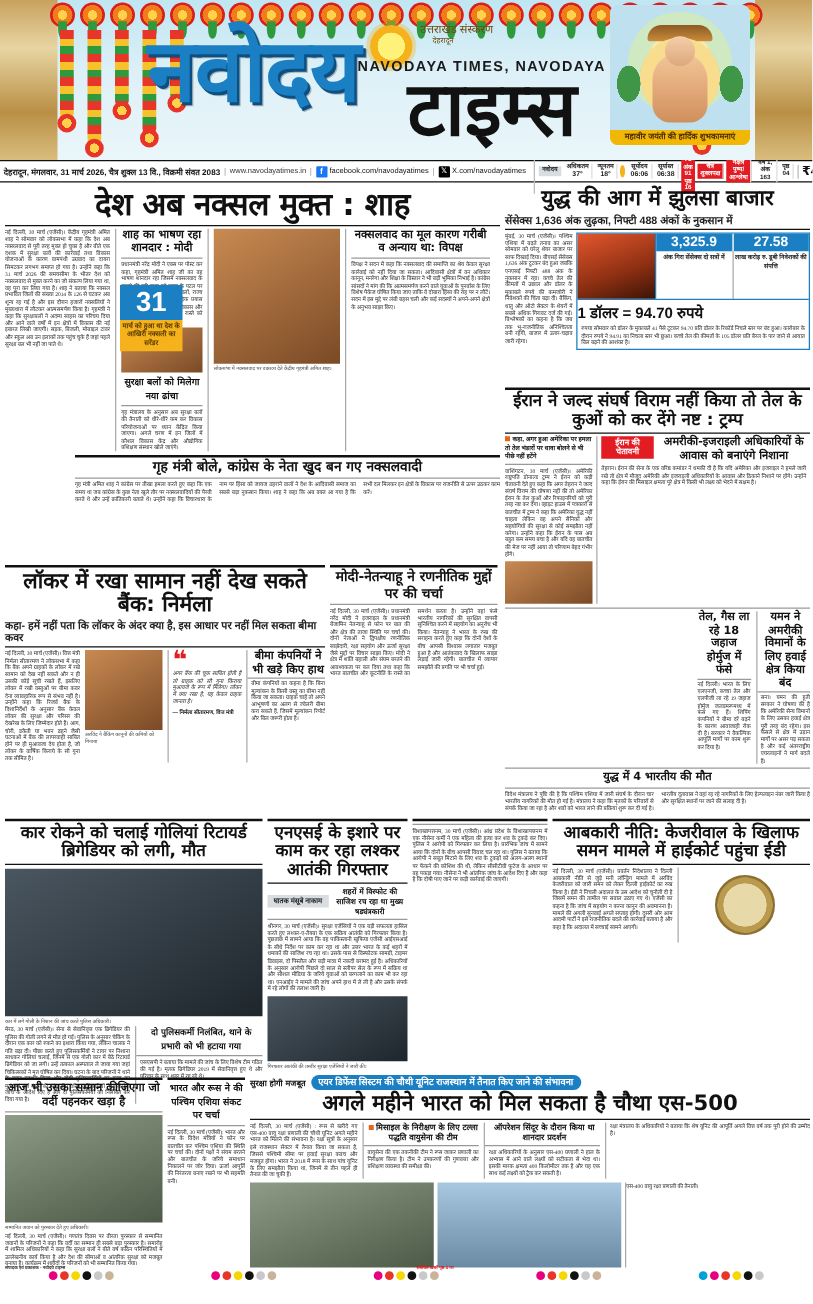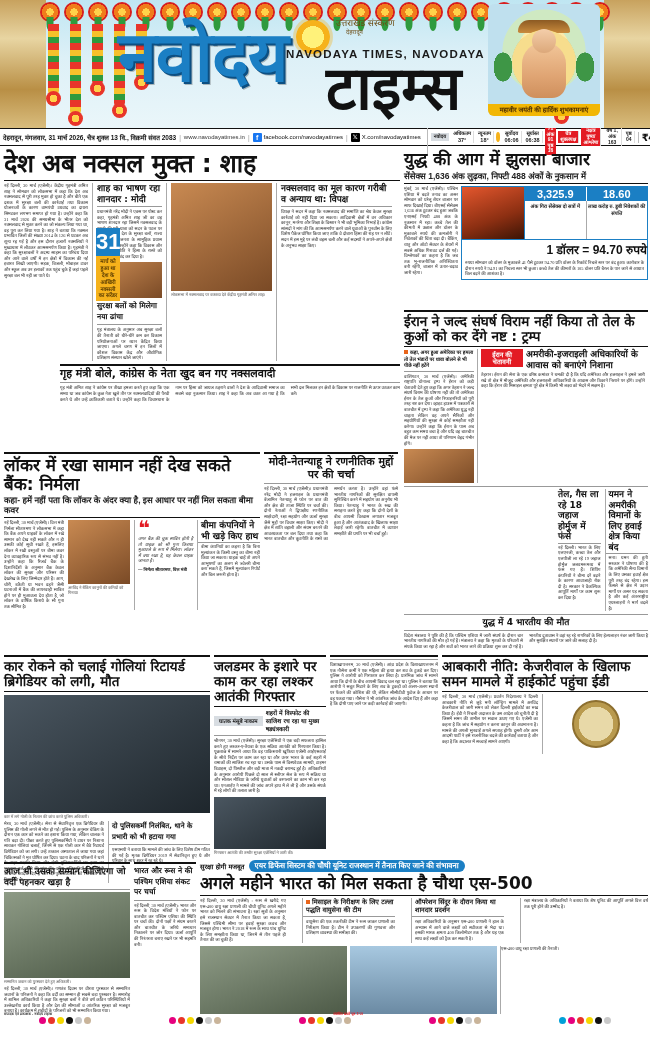--- a/index.html
+++ b/index.html
@@ -88,21 +88,21 @@
   .wxsun{width:10px;height:10px;border-radius:50%;background:#f6b21b;}
   .pancha{background:#e31b23;color:#fff;font-size:5px;padding:1px 2px;text-align:center;line-height:1.1;}
   .pricebox{font-size:10px;font-weight:700;padding-left:3px;border-left:1px solid #bbb;}
 
   
   .rule{border-top:1px solid #111;}
   .rule2{border-top:2px solid #111;}
   .thin{border-top:.6px solid #999;}
   .vline{border-left:.6px solid #aaa;}
   .col{box-sizing:border-box;}
-  .hl{font-weight:700;color:#111;font-family:"DejaVu Sans","Liberation Sans",sans-serif;}
+  .hl{font-weight:700;color:#111;font-family:"DejaVu Sans","Liberation Sans",sans-serif;text-align:center;}
   .h-main{font-size:25px;line-height:27px;letter-spacing:-.3px;}
   .h-2{font-size:17px;line-height:19px;}
   .h-3{font-size:13.5px;line-height:15px;}
   .h-4{font-size:11px;line-height:12.5px;}
   .h-5{font-size:9px;line-height:10.5px;}
   .sub{font-size:8.5px;line-height:10px;font-weight:700;color:#222;}
   .body{font-size:4.4px;line-height:5.6px;text-align:justify;color:#2a2a2a;
     font-family:"Liberation Serif","DejaVu Serif",serif;}
   .tiny{font-size:4px;line-height:5px;color:#333;}
   .byline{font-size:4.4px;font-weight:700;color:#111;}
@@ -127,21 +127,21 @@
     text-align:center;line-height:1;padding:3px 0;}
   .bignocap{background:#f6b21b;color:#5a3c00;font-size:5.5px;font-weight:700;
     text-align:center;line-height:1.25;padding:2px 1px;}
   .bullet{width:4px;height:4px;background:#e8651b;display:inline-block;margin-right:2px;}
 
   
   .mktbox{border:1.2px solid #1b7fc4;display:flex;flex-direction:column;}
   .mktrow{display:flex;}
   .mktfig{background:#1b7fc4;color:#fff;font-weight:700;font-size:11px;text-align:center;padding:1px 0;}
   .mktlbl{font-size:5px;font-weight:700;text-align:center;line-height:1.3;padding:2px 1px;color:#222;}
-  .dollar{font-size:12px;font-weight:700;text-align:right;padding:1px 0;border-top:1px solid #1b7fc4;}
+  .dollar{font-size:12px;font-weight:700;text-align:left;padding:1px 0;border-top:1px solid #1b7fc4;}
 
   
   .regbar{position:absolute;left:0;right:0;bottom:0;height:26px;display:flex;
     justify-content:space-around;align-items:flex-start;padding-top:4px;}
   .dots{display:flex;gap:2px;}
   .dots span{width:7px;height:7px;border-radius:50%;display:block;}
 </style>
 </head>
 <body>
 
@@ -300,21 +300,21 @@
         <div class="cap">लोकसभा में नक्सलवाद पर वक्तव्य देते केंद्रीय गृहमंत्री अमित शाह।</div>
       </div>
 
       <div class="col vline" style="width:116px;padding-left:4px">
         <div class="hl h-5">नक्सलवाद का मूल कारण गरीबी व अन्याय था: विपक्ष</div>
         <div class="thin" style="margin:2px 0"></div>
         <div class="body">विपक्ष ने सदन में कहा कि नक्सलवाद की समाप्ति का श्रेय केवल सुरक्षा कार्रवाई को नहीं दिया जा सकता। आदिवासी क्षेत्रों में वन अधिकार कानून, मनरेगा और शिक्षा के विस्तार ने भी बड़ी भूमिका निभाई है। कांग्रेस सांसदों ने मांग की कि आत्मसमर्पण करने वाले युवाओं के पुनर्वास के लिए विशेष पैकेज घोषित किया जाए ताकि वे दोबारा हिंसा की राह पर न लौटें। सदन में इस मुद्दे पर लंबी बहस चली और कई सदस्यों ने अपने-अपने क्षेत्रों के अनुभव साझा किए।</div>
       </div>
     </div>
 
-    <div class="abs" style="left:92px;top:78px;width:24px">
+    <div class="abs" style="left:92px;top:78px;width:50px">
       <div class="bigno">31</div>
       <div class="bignocap">मार्च को हुआ था देश के आखिरी नक्सली का सरेंडर</div>
     </div>
 
     <div style="margin-top:3px">
       <div class="flexrow">
         <div style="width:56px"></div>
         <div style="flex:1">
           <div class="rule2"></div>
           <div class="hl h-4" style="padding:2px 0">गृह मंत्री बोले, कांग्रेस के नेता खुद बन गए नक्सलवादी</div>
@@ -333,21 +333,21 @@
       <div style="width:54px;padding-right:3px">
         <div class="body">मुंबई, 30 मार्च (एजेंसी)। पश्चिम एशिया में बढ़ते तनाव का असर सोमवार को घरेलू शेयर बाजार पर साफ दिखाई दिया। बीएसई सेंसेक्स 1,636 अंक टूटकर बंद हुआ जबकि एनएसई निफ्टी 488 अंक के नुकसान में रहा। कच्चे तेल की कीमतों में उछाल और डॉलर के मुकाबले रुपये की कमजोरी ने निवेशकों की चिंता बढ़ा दी। बैंकिंग, धातु और ऑटो सेक्टर के शेयरों में सबसे अधिक गिरावट दर्ज की गई। विश्लेषकों का कहना है कि जब तक भू-राजनीतिक अनिश्चितता बनी रहेगी, बाजार में उतार-चढ़ाव जारी रहेगा।</div>
       </div>
       <div style="flex:1">
         <div class="mktbox">
           <div class="mktrow">
             <div class="photo crowd" style="width:62px;height:52px"></div>
             <div style="flex:1;display:flex;flex-direction:column;border-left:1px solid #1b7fc4">
               <div style="display:flex">
                 <div class="mktfig" style="flex:1">3,325.9</div>
-                <div class="mktfig" style="flex:1;border-left:1px solid #fff">18.60</div>
+                <div class="mktfig" style="flex:1;border-left:1px solid #fff">27.58</div>
               </div>
               <div style="display:flex;flex:1">
                 <div class="mktlbl" style="flex:1">अंक गिरा सेंसेक्स दो सत्रों में</div>
                 <div class="mktlbl vline" style="flex:1">लाख करोड़ रु. डूबी निवेशकों की संपत्ति</div>
               </div>
             </div>
           </div>
           <div class="dollar">1 डॉलर = 94.70 रुपये</div>
           <div class="body" style="padding:1px 3px 2px">रुपया सोमवार को डॉलर के मुकाबले 41 पैसे टूटकर 94.70 प्रति डॉलर के रिकॉर्ड निचले स्तर पर बंद हुआ। कारोबार के दौरान रुपये ने 94.91 का निचला स्तर भी छुआ। कच्चे तेल की कीमतों के 105 डॉलर प्रति बैरल के पार जाने से आयात बिल बढ़ने की आशंका है।</div>
         </div>
@@ -446,21 +446,21 @@
       <div style="flex:1" class="vline">
         <div class="hl h-5" style="padding-left:3px;font-size:7px">दो पुलिसकर्मी निलंबित, थाने के प्रभारी को भी हटाया गया</div>
         <div class="thin" style="margin:2px 0"></div>
         <div class="body" style="padding-left:3px">एसएसपी ने बताया कि मामले की जांच के लिए विशेष टीम गठित की गई है। मृतक ब्रिगेडियर 2019 में सेवानिवृत्त हुए थे और परिवार के साथ शहर में रह रहे थे।</div>
       </div>
     </div>
   </div>
 
   <div class="abs" style="left:214px;top:655px;width:112px">
     <div class="rule2"></div>
-    <div class="hl h-3" style="padding-top:2px">जलडमर के इशारे पर काम कर रहा लश्कर आतंकी गिरफ्तार</div>
+    <div class="hl h-3" style="padding-top:2px">एनएसई के इशारे पर काम कर रहा लश्कर आतंकी गिरफ्तार</div>
     <div class="rule" style="margin-top:2px"></div>
     <div class="flexrow" style="gap:3px;margin-top:2px;align-items:center">
       <span class="greytag" style="font-size:5.5px">घातक मंसूबे नाकाम</span>
       <span class="hl" style="font-size:6px;flex:1">शहरों में विस्फोट की साजिश रच रहा था मुख्य षड्यंत्रकारी</span>
     </div>
     <div class="thin" style="margin:2px 0"></div>
     <div class="flexrow" style="gap:3px">
       <div style="flex:1" class="body">श्रीनगर, 30 मार्च (एजेंसी)। सुरक्षा एजेंसियों ने एक बड़ी सफलता हासिल करते हुए लश्कर-ए-तैयबा के एक सक्रिय आतंकी को गिरफ्तार किया है। पूछताछ में सामने आया कि वह पाकिस्तानी खुफिया एजेंसी आईएसआई के सीधे निर्देश पर काम कर रहा था और उत्तर भारत के कई शहरों में धमाकों की साजिश रच रहा था। उसके पास से विस्फोटक सामग्री, टाइमर डिवाइस, दो पिस्तौल और बड़ी मात्रा में नकदी बरामद हुई है। अधिकारियों के अनुसार आरोपी पिछले दो साल से स्लीपर सेल के रूप में सक्रिय था और सोशल मीडिया के जरिये युवाओं को बरगलाने का काम भी कर रहा था। एनआईए ने मामले की जांच अपने हाथ में ले ली है और उसके संपर्क में रहे लोगों की तलाश जारी है।</div>
     </div>
     <div class="photo dark" style="height:52px;margin-top:3px"></div>
@@ -503,21 +503,21 @@
     <div class="body">नई दिल्ली, 30 मार्च (एजेंसी): भारत और रूस के विदेश मंत्रियों ने फोन पर बातचीत कर पश्चिम एशिया की स्थिति पर चर्चा की। दोनों पक्षों ने संयम बरतने और बातचीत के जरिये समाधान निकालने पर जोर दिया। ऊर्जा आपूर्ति की निरंतरता बनाए रखने पर भी सहमति बनी।</div>
   </div>
 
   <div class="abs" style="left:200px;top:860px;width:448px">
     <div class="flexrow" style="gap:4px;align-items:center">
       <span class="hl" style="font-size:6.5px">सुरक्षा होगी मजबूत</span>
       <span class="bluetag">एयर डिफेंस सिस्टम की चौथी यूनिट राजस्थान में तैनात किए जाने की संभावना</span>
     </div>
     <div class="hl h-2" style="padding-top:2px">अगले महीने भारत को मिल सकता है चौथा एस-500</div>
     <div class="rule" style="margin-top:2px"></div>
-    <div class="flexrow" style="gap:16px;margin-top:2px">
+    <div class="flexrow" style="gap:4px;margin-top:2px">
       <div style="width:86px">
         <div class="body">नई दिल्ली, 30 मार्च (एजेंसी) : रूस से खरीदे गए एस-400 वायु रक्षा प्रणाली की चौथी यूनिट अगले महीने भारत को मिलने की संभावना है। रक्षा सूत्रों के अनुसार इसे राजस्थान सेक्टर में तैनात किया जा सकता है, जिससे पश्चिमी सीमा पर हवाई सुरक्षा कवच और मजबूत होगा। भारत ने 2018 में रूस के साथ पांच यूनिट के लिए समझौता किया था, जिनमें से तीन पहले ही तैनात की जा चुकी हैं।</div>
       </div>
       <div style="width:92px" class="vline">
         <div class="hl" style="font-size:6.5px;padding-left:3px;line-height:8px">
           <span class="bullet"></span><span>मिसाइल के निरीक्षण के लिए टल्ला पद्धति वायुसेना की टीम</span>
         </div>
         <div class="thin" style="margin:2px 0"></div>
         <div class="body" style="padding-left:3px">वायुसेना की एक तकनीकी टीम ने रूस जाकर प्रणाली का निरीक्षण किया है। टीम ने उपकरणों की गुणवत्ता और प्रशिक्षण व्यवस्था की समीक्षा की।</div>
       </div>

